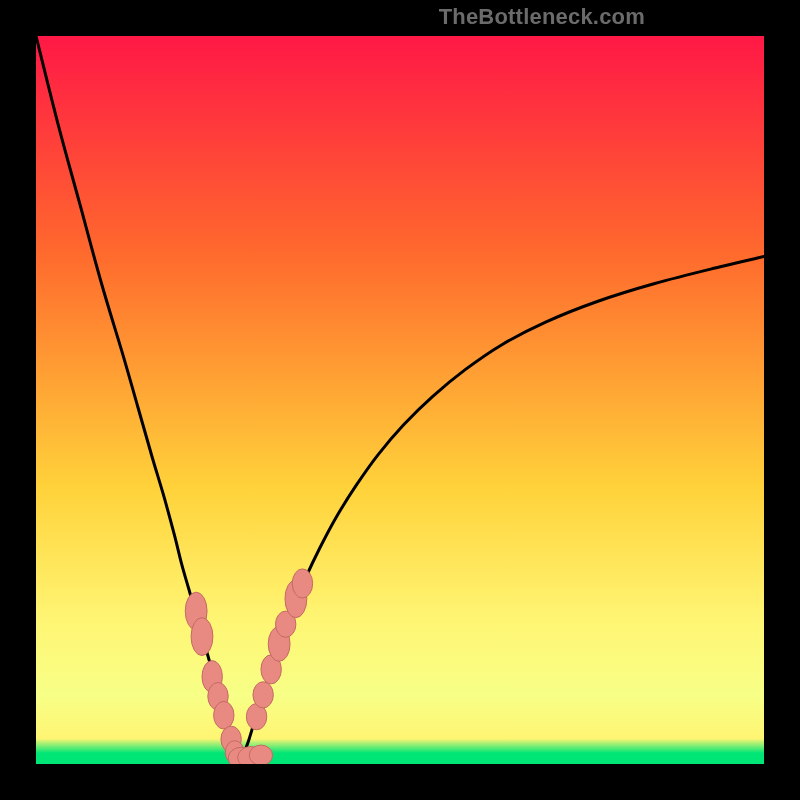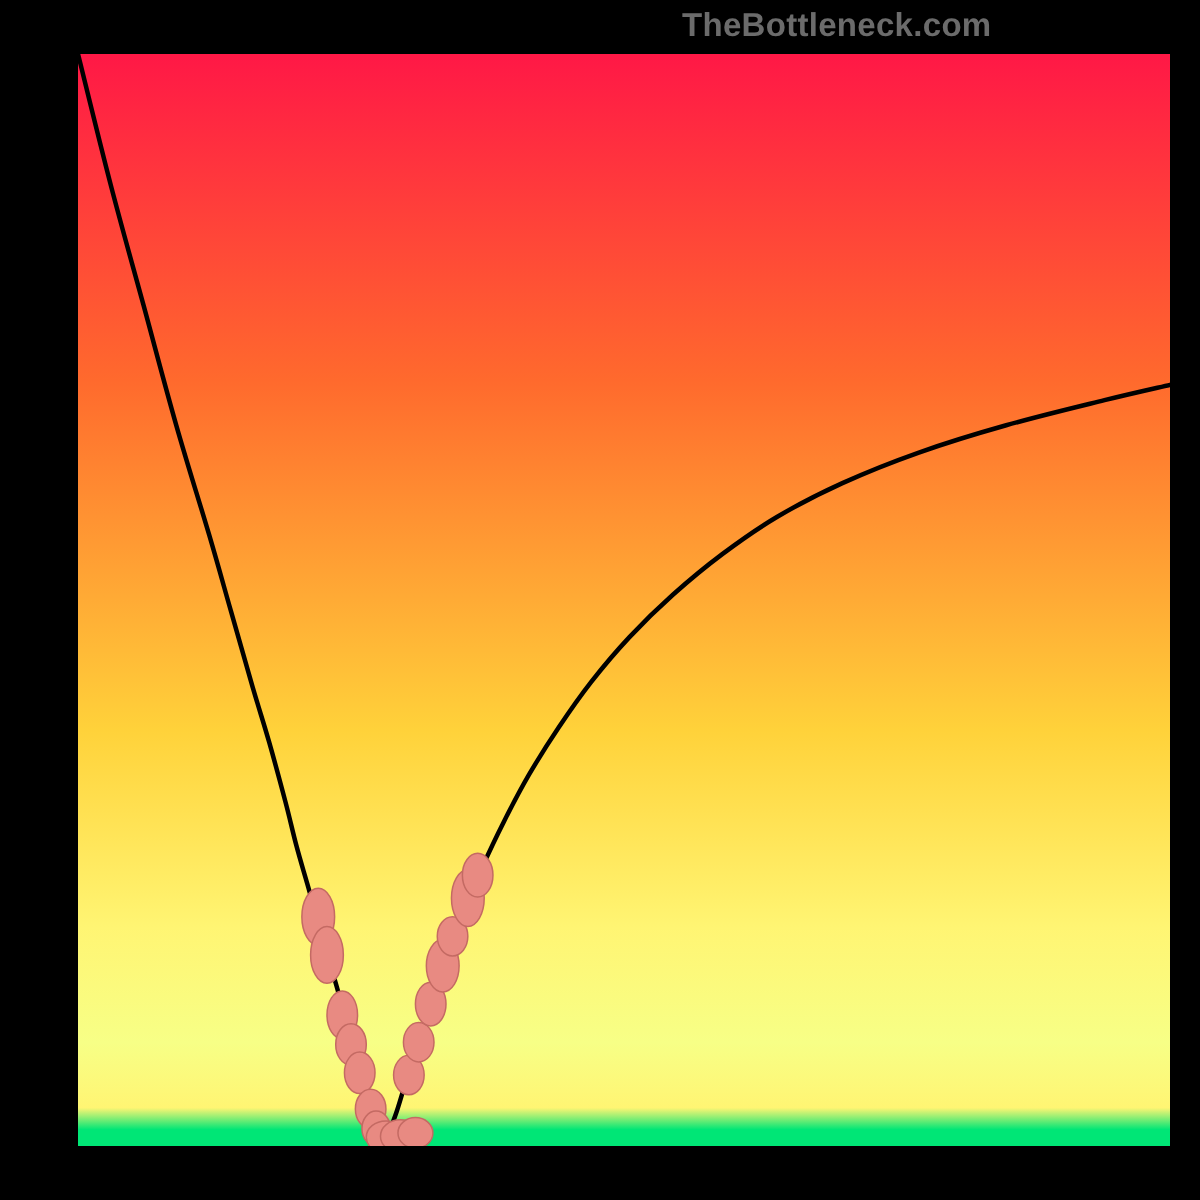--- a/index.html
+++ b/index.html
@@ -5,21 +5,21 @@
   html, body {
     margin: 0;
     padding: 0;
     width: 800px;
     height: 800px;
     background: #000;
     overflow: hidden;
   }
   .frame {
     position: absolute;
-    left: 16px;
+    left: 0;
     top: 0;
     width: 655px;
     height: 800px;
     background: #000;
   }
   .plot {
     position: absolute;
     left: 36px;
     top: 36px;
     width: 728px;

